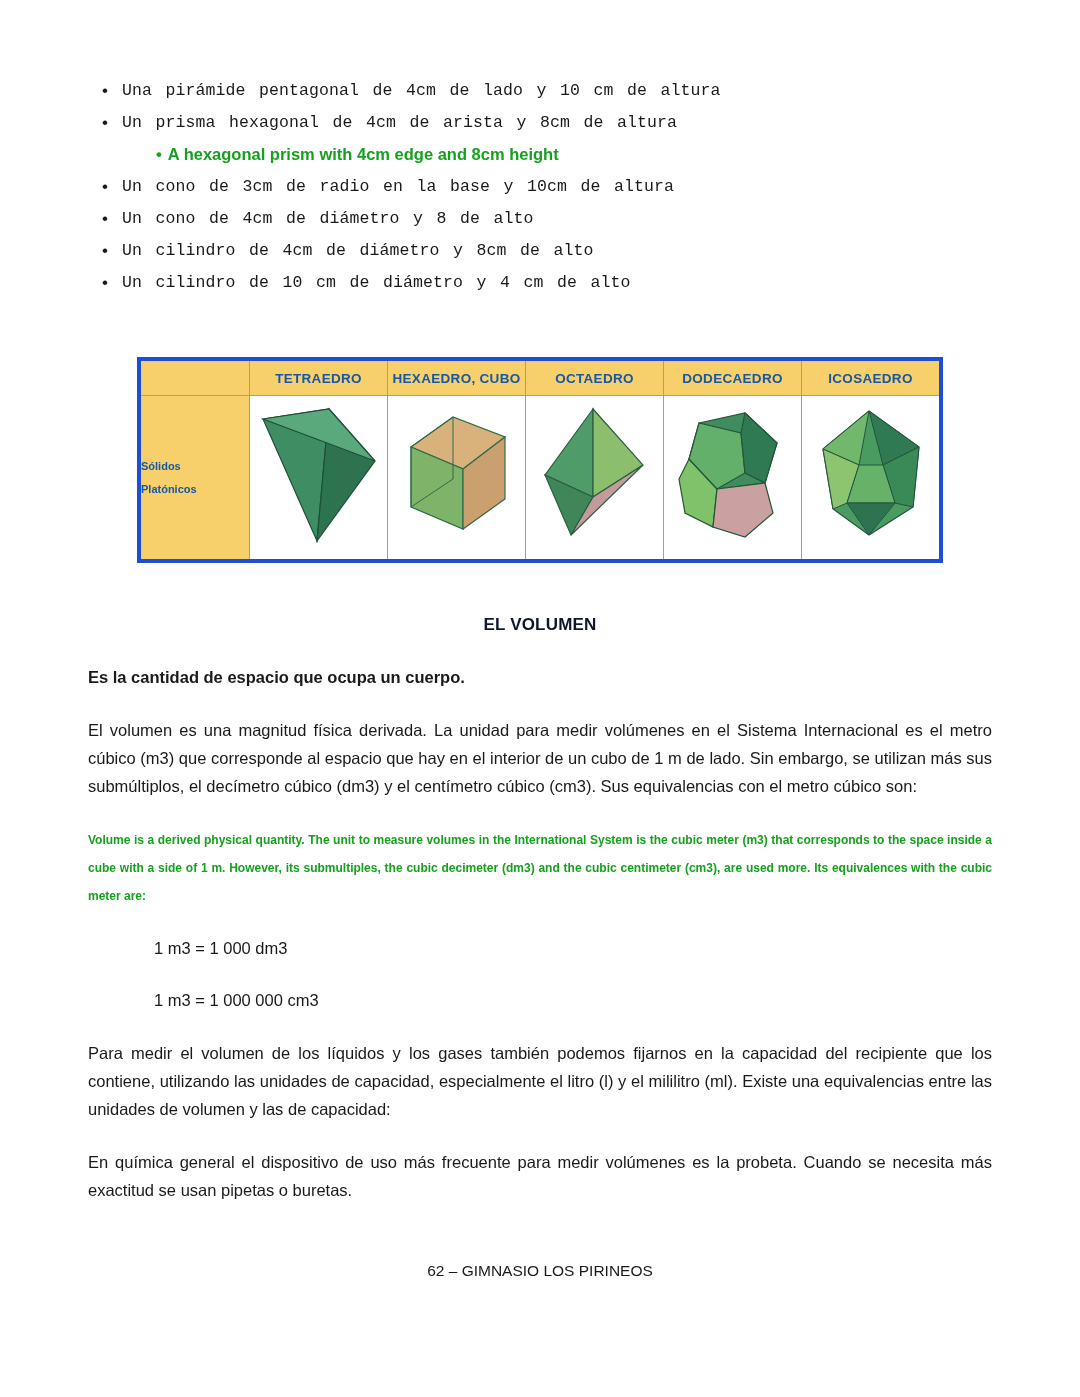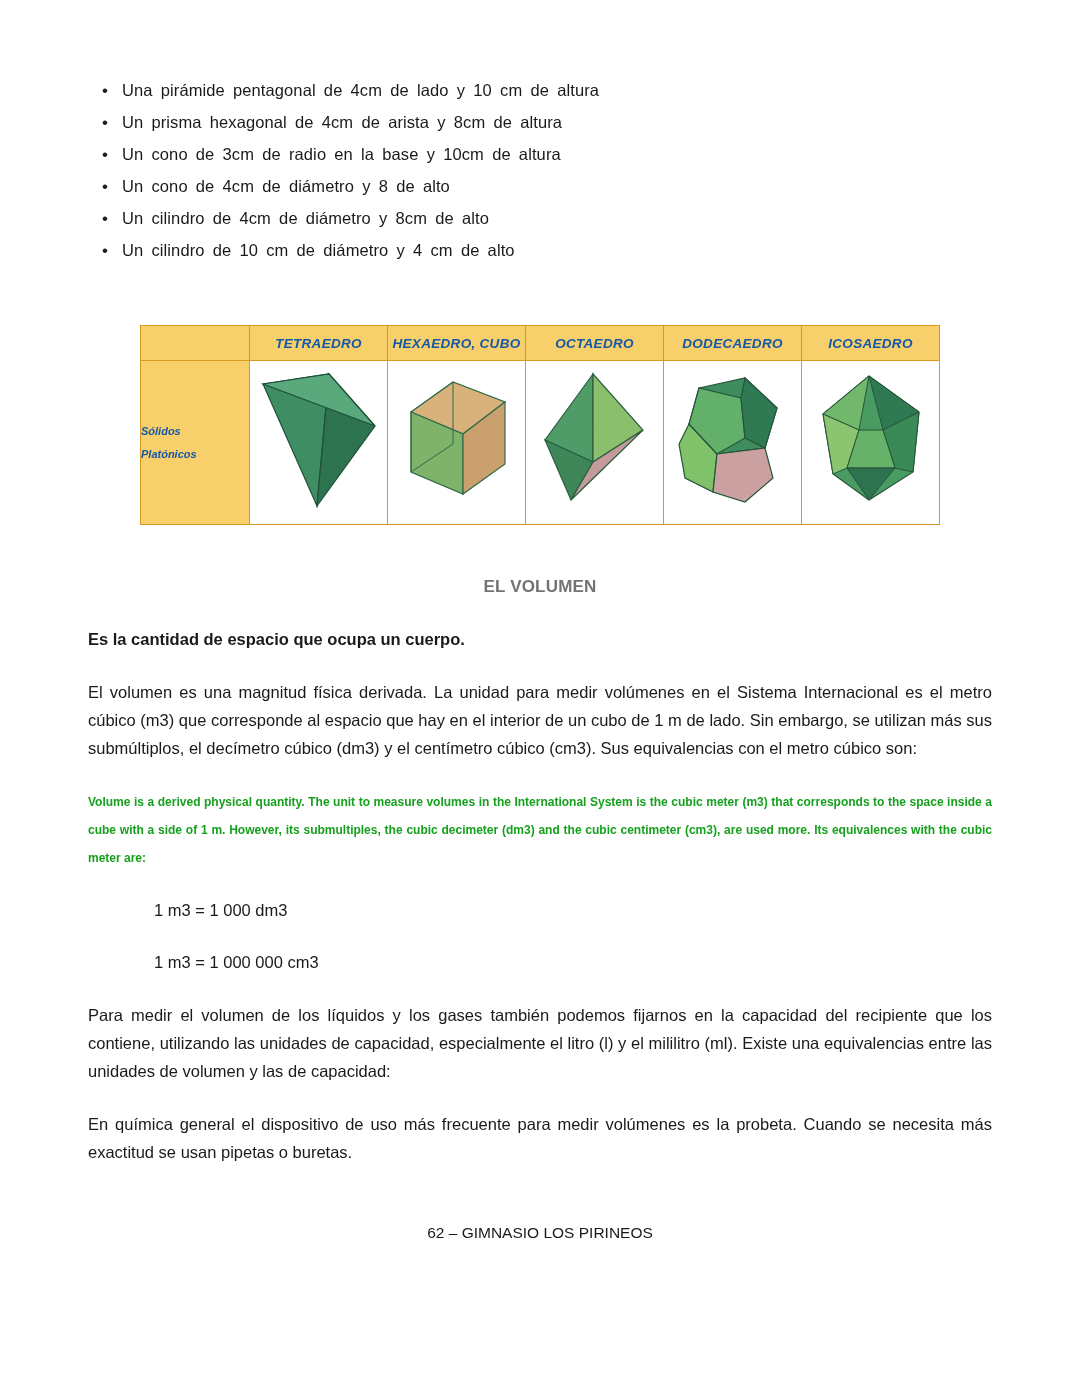--- a/index.html
+++ b/index.html
@@ -45,20 +45,21 @@
     flex: 1;
     font-size: 16.5px;
     line-height: 25px;
     letter-spacing: .1px;
   }
   
   .es .dot { font-size: 17px; }
   .es .txt {
     text-align: justify;
     word-spacing: 3.5px;
+    font-family: Liberation Mono, monospace;
   }
   
   .en {
     margin: 0 0 7px 0;
     padding-left: 68px;
     color: #17a01e;
     font-weight: bold;
     font-size: 16.5px;
     line-height: 25px;
   }
@@ -68,23 +69,22 @@
   }
 
   
   .solids-wrap {
     margin-top: 62px;
     display: flex;
     justify-content: center;
   }
   table.solids {
     border-collapse: collapse;
-    border: 1px solid #1d4ed8;
+    border: 4px solid #1d4ed8;
     table-layout: fixed;
-    font-style: italic;
   }
   table.solids td, table.solids th {
     border: 1px solid #d99b1c;
     padding: 0;
     margin: 0;
     vertical-align: middle;
   }
   .hdr-blank {
     background: #f7cf6b;
     width: 108px;
@@ -113,21 +113,21 @@
   .fig-cell {
     background: #ffffff;
     height: 163px;
     text-align: center;
   }
   .fig-cell svg { display: block; margin: 0 auto; }
 
   
   h2.section-title {
     text-align: center;
-    color: #737373;
+    color: #0f172a;
     font-size: 17px;
     font-weight: bold;
     margin: 52px 0 0 0;
     letter-spacing: .2px;
   }
   p.body {
     font-size: 16.5px;
     line-height: 28px;
     text-align: justify;
     margin: 25px 0 0 0;
@@ -168,20 +168,23 @@
     <div class="bullet-row es">
       <span class="dot">•</span>
       <span class="txt">Una pirámide pentagonal de 4cm de lado y 10 cm de altura</span>
     </div>
 
     <div class="bullet-row es">
       <span class="dot">•</span>
       <span class="txt">Un prisma hexagonal de 4cm de arista y 8cm de altura</span>
     </div>
 
+    <div class="en">
+      <span class="gdot">•</span><span>A hexagonal prism with 4cm edge and 8cm height</span>
+    </div>
 
     <div class="bullet-row es">
       <span class="dot">•</span>
       <span class="txt">Un cono de 3cm de radio en la base y 10cm de altura</span>
     </div>
 
     <div class="bullet-row es">
       <span class="dot">•</span>
       <span class="txt">Un cono de 4cm de diámetro y 8 de alto</span>
     </div>

